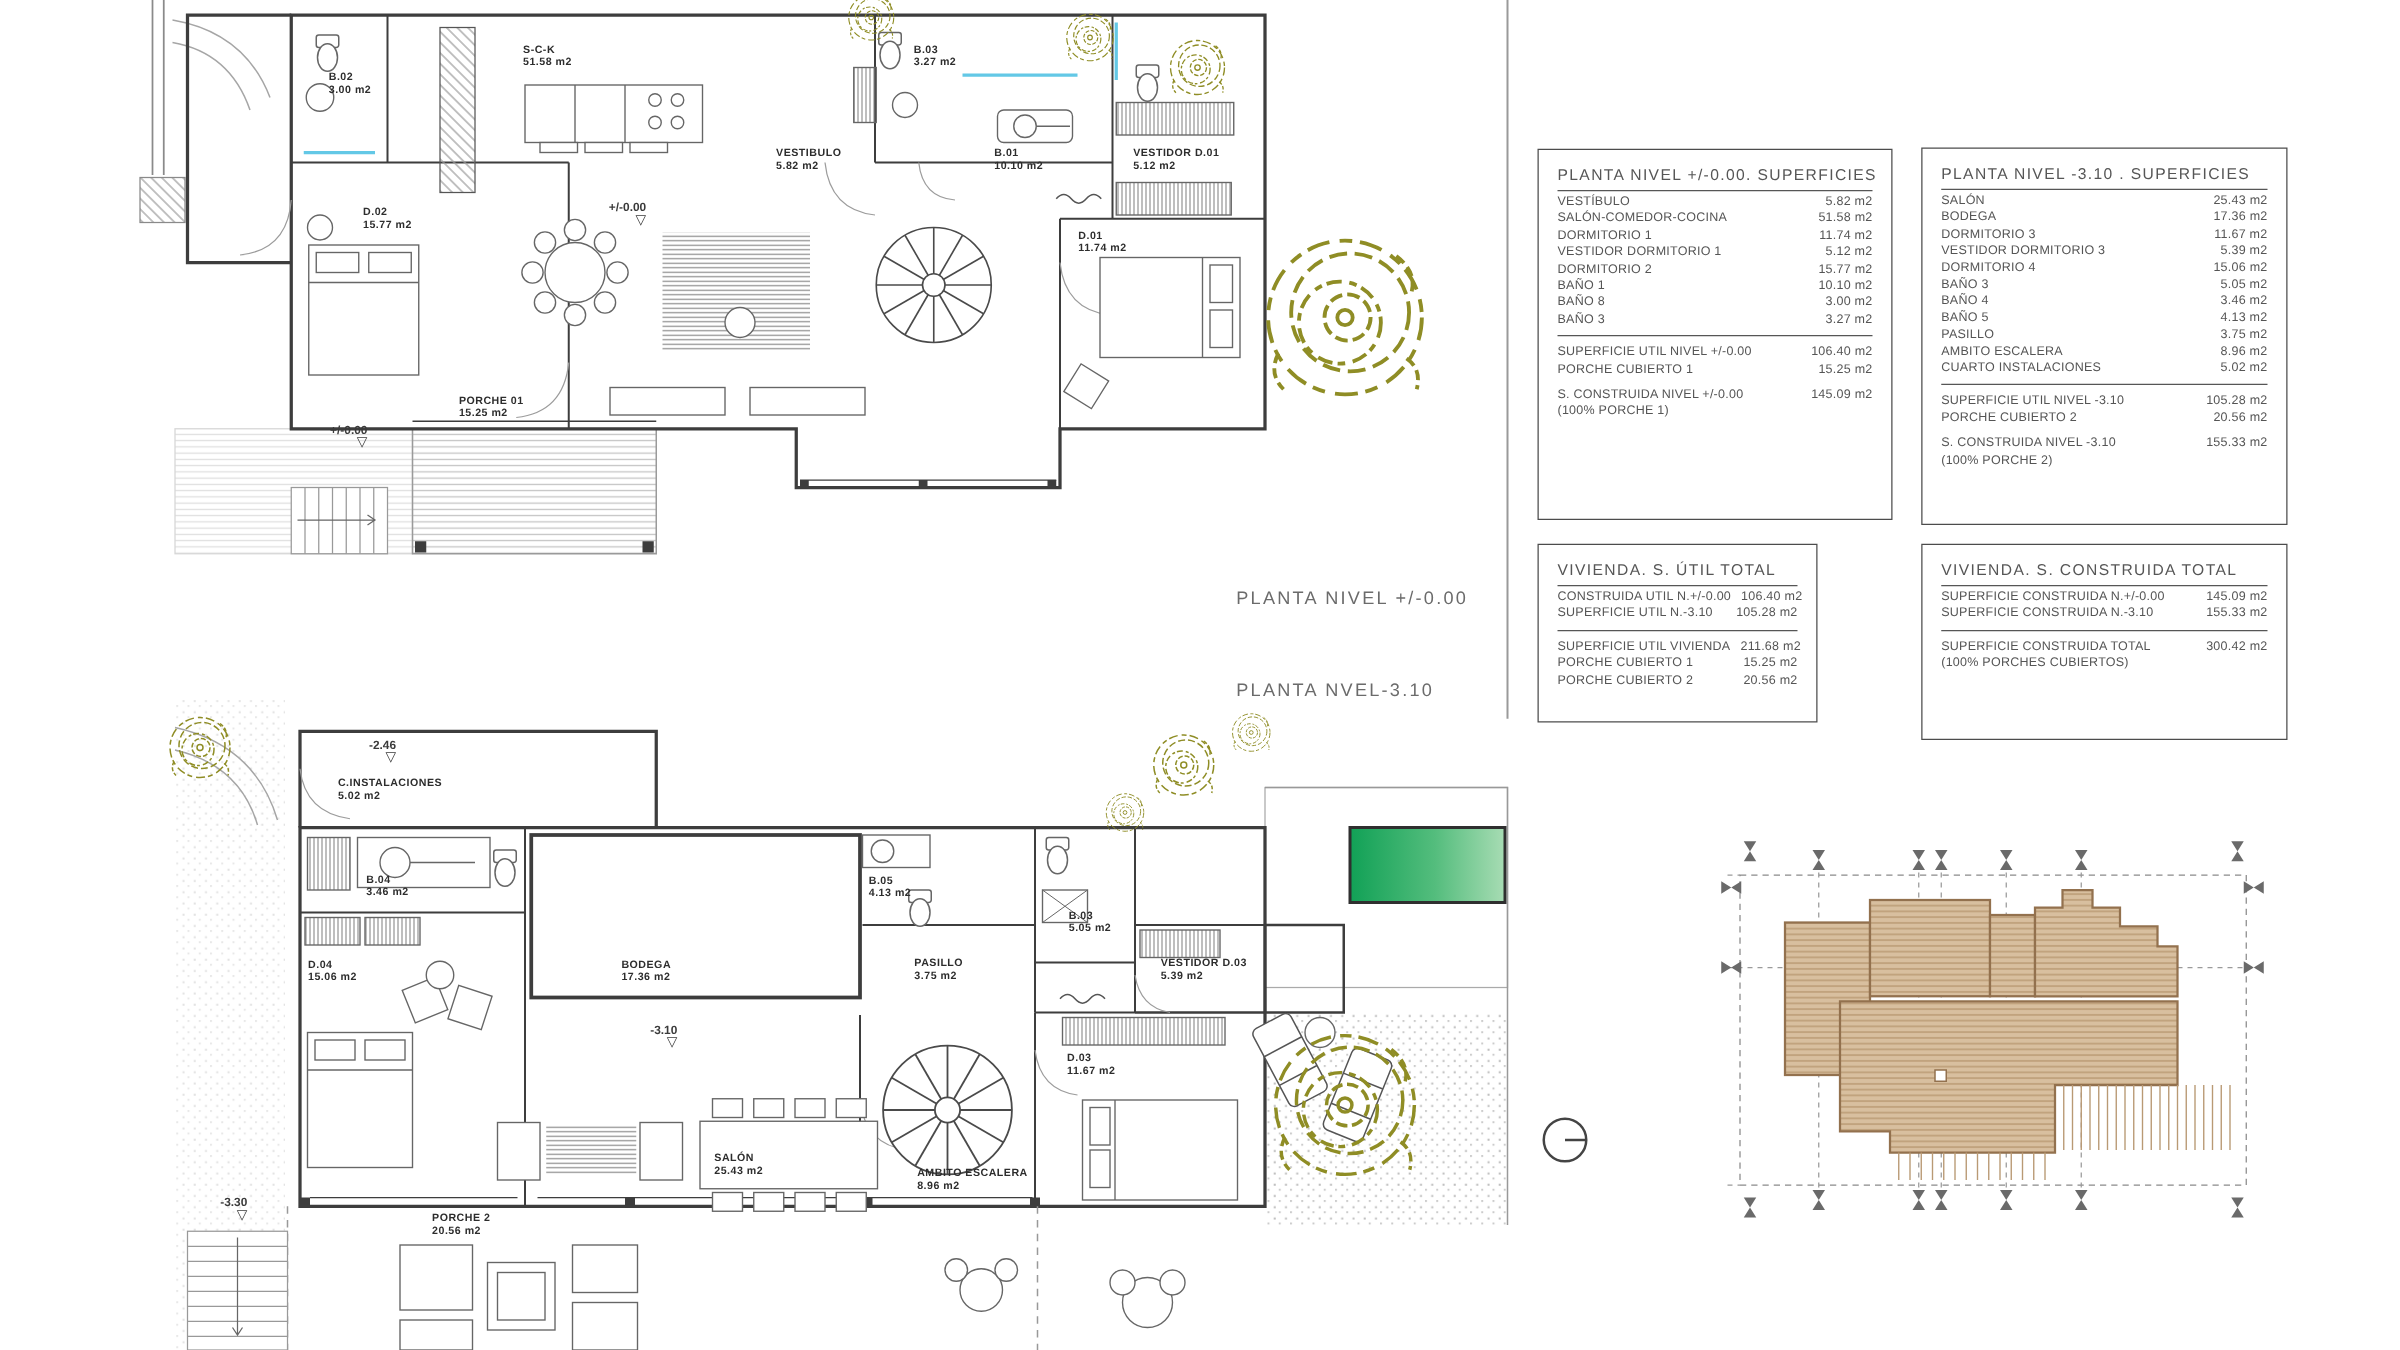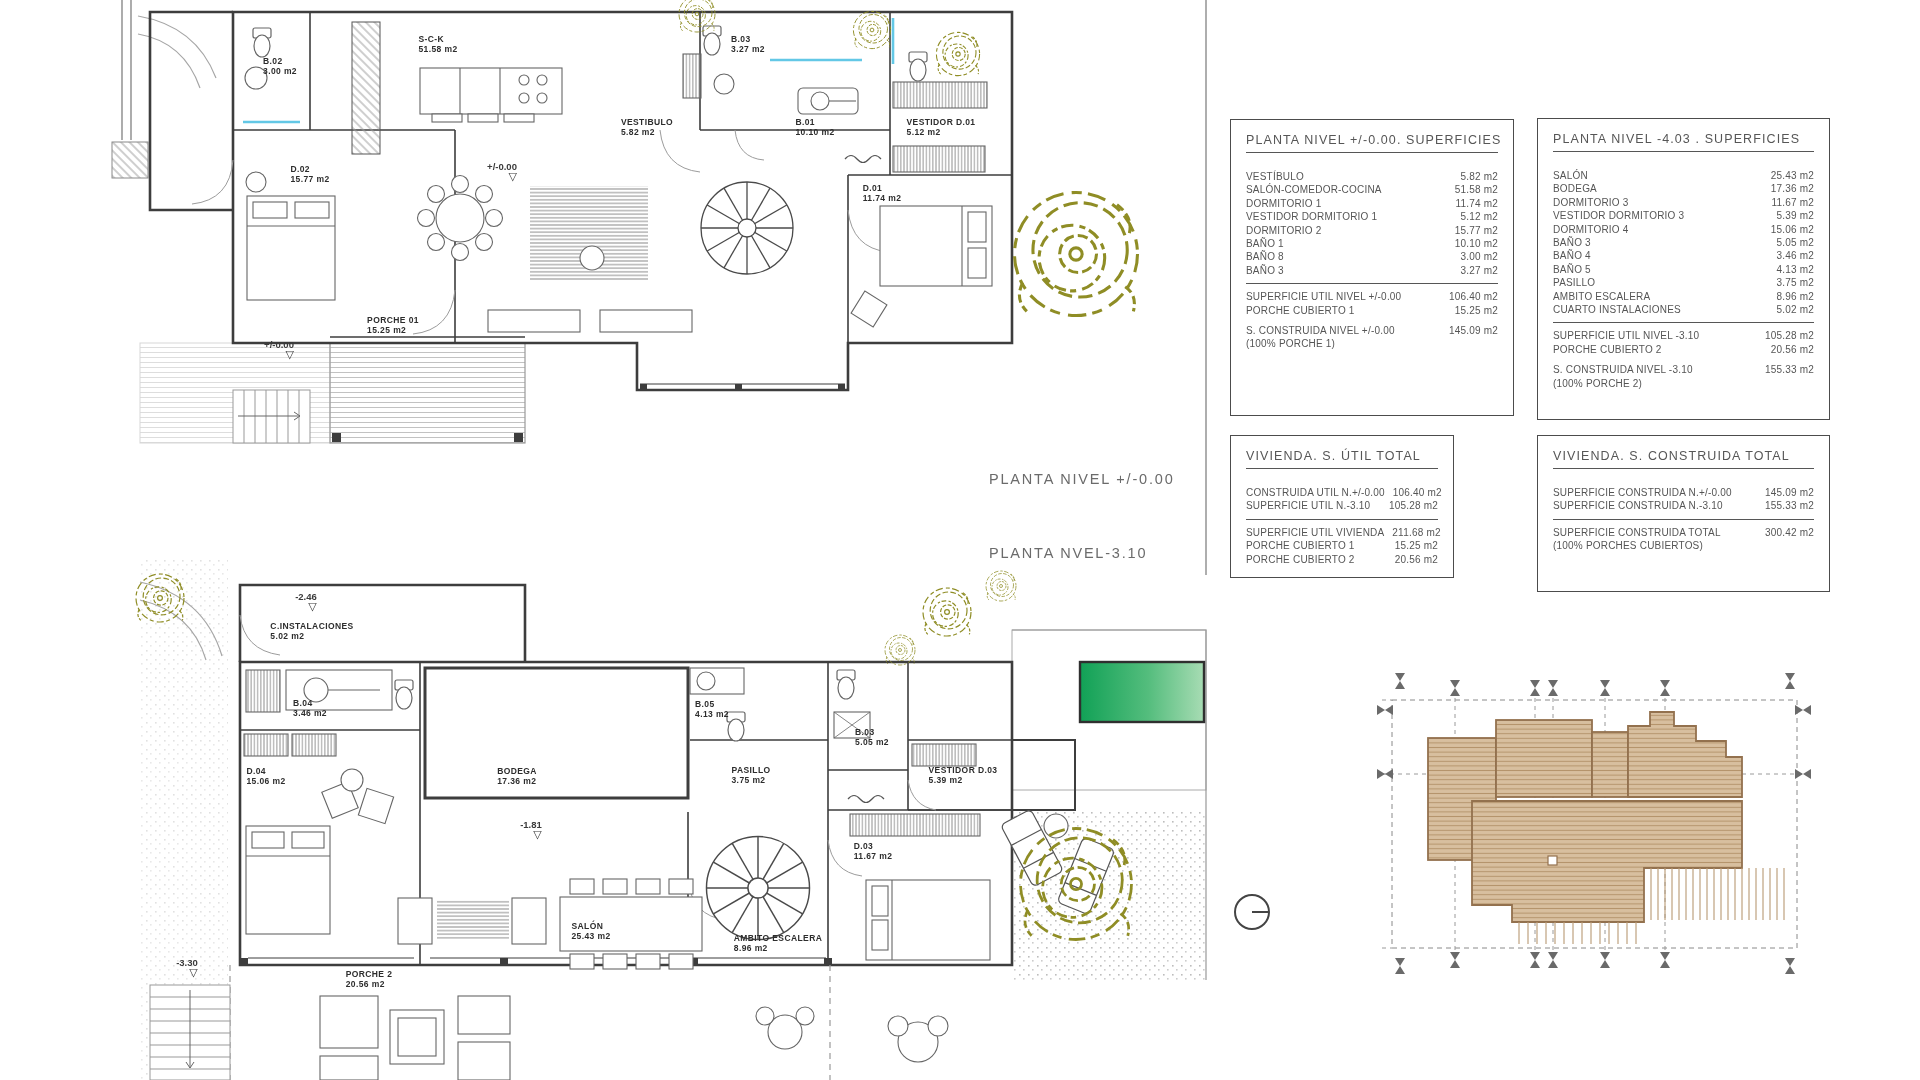--- a/index.html
+++ b/index.html
@@ -8,21 +8,21 @@
   svg.base{position:absolute;left:0;top:0}
   .rlabel{position:absolute;transform:translateX(-50%);font-size:8.5px;line-height:10px;
           font-weight:700;letter-spacing:.4px;color:#2d2d2d;white-space:nowrap}
   .lvl{position:absolute;transform:translateX(-50%);text-align:right;color:#3a3a3a;
        font-size:9.5px;line-height:9px;font-weight:700}
   .lvl .tri{font-size:11px;line-height:11px;font-weight:400}
   .planlbl{position:absolute;font-size:14.5px;letter-spacing:1.8px;color:#6b6b6b;white-space:nowrap}
   .stable{position:absolute;border:1.6px solid #4c4c4c;background:#fff;padding:13px 15px;
           box-sizing:border-box;color:#555}
   .ttitle{font-size:12.5px;letter-spacing:1.1px;color:#565656;padding-bottom:5px;
-          border-bottom:1.8px solid #565656;margin-bottom:17px;white-space:nowrap}
+          border-bottom:1.8px solid #565656;margin-bottom:2px;white-space:nowrap}
   .trow{display:flex;justify-content:space-between;font-size:10px;line-height:13.4px;letter-spacing:.2px}
   .trow.sep{border-top:1.6px solid #565656;margin-top:6px;padding-top:6px}
   .trow.gap{margin-top:7px}
   .tl{padding-right:8px;white-space:nowrap}
   .tv{white-space:nowrap}
   .banner{position:absolute;border:2px solid #454545;display:flex;align-items:center;justify-content:center;
           font-size:16px;letter-spacing:.4px;color:#454545;background:#fff;white-space:nowrap}
 </style>
 </head>
 <body>
@@ -500,21 +500,21 @@
 <div class="rlabel" style="left:369px;top:969px">
   <div>PORCHE 2</div>
       <div>20.56 m2</div>
     </div>
 
 <div class="lvl" style="left:306px;top:592px">
   <div>-2.46</div>
       <div class="tri">▽</div>
     </div>
 <div class="lvl" style="left:531px;top:820px">
-  <div>-1.81</div>
+  <div>-3.10</div>
       <div class="tri">▽</div>
     </div>
 <div class="lvl" style="left:187px;top:958px">
   <div>-3.30</div>
       <div class="tri">▽</div>
     </div>
 
 <div class="planlbl" style="left:989px;top:471px">PLANTA NIVEL +/-0.00</div>
 <div class="planlbl" style="left:989px;top:545px">PLANTA NVEL-3.10</div>
 
@@ -566,21 +566,21 @@
       <span class="tv">145.09 m2</span>
     </div>
         <div class="trow">
       <span class="tl">(100% PORCHE 1)</span>
       <span class="tv"></span>
     </div>
       </div>
 </div>
 
 <div class="stable" style="left:1537px;top:118px;width:293px;height:302px">
-  <div class="ttitle">PLANTA NIVEL -4.03 . SUPERFICIES</div>
+  <div class="ttitle">PLANTA NIVEL -3.10 . SUPERFICIES</div>
   <div>
         <div class="trow">
       <span class="tl">SALÓN</span>
       <span class="tv">25.43 m2</span>
     </div>
         <div class="trow">
       <span class="tl">BODEGA</span>
       <span class="tv">17.36 m2</span>
     </div>
         <div class="trow">

